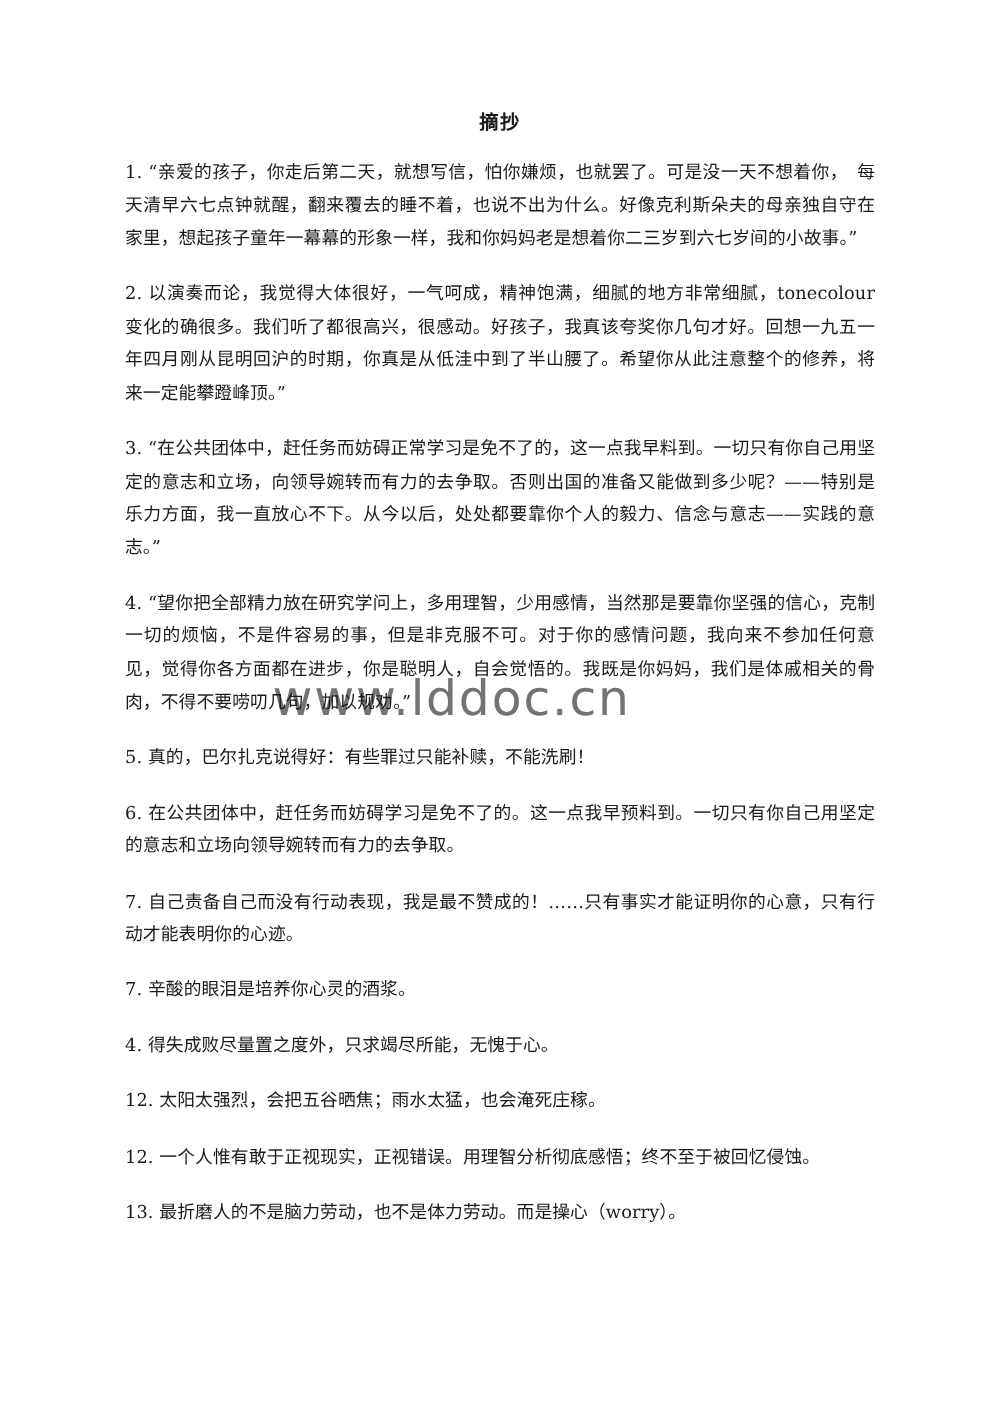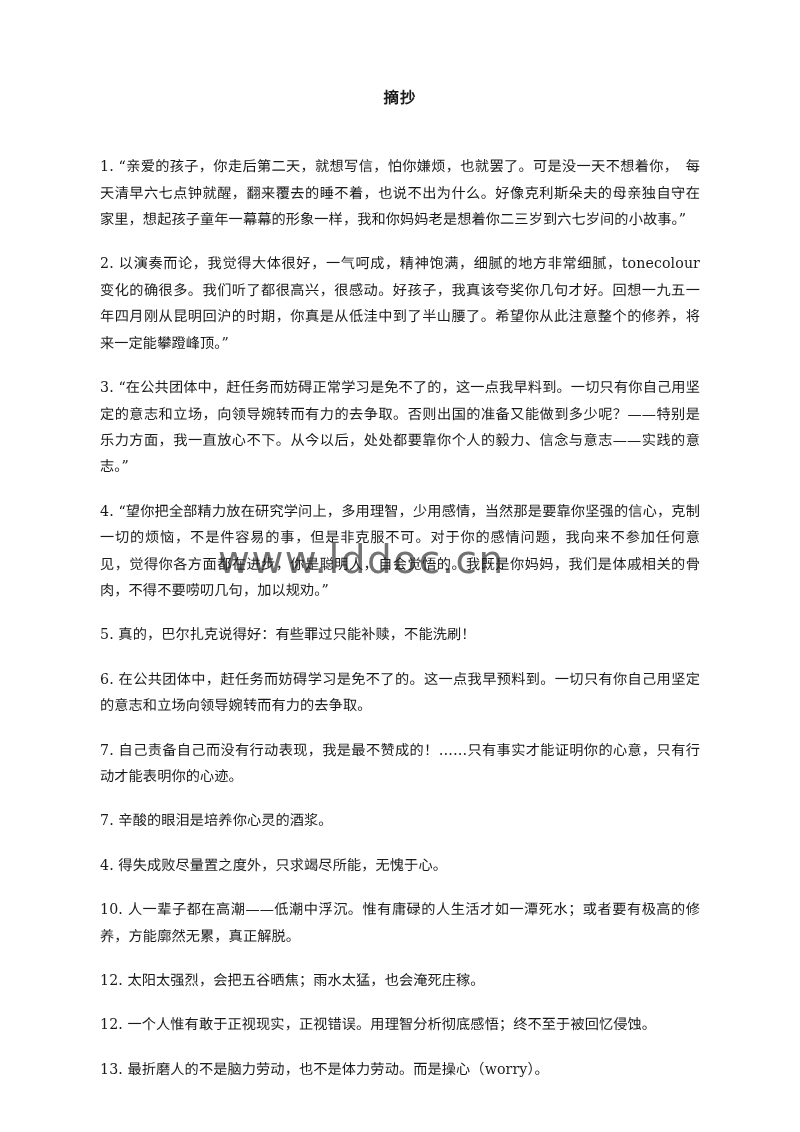--- a/index.html
+++ b/index.html
@@ -33,21 +33,21 @@
     left: 100px;
     top: 86px;
     width: 600px;
   }
 
   .doc-title {
     font-size: 15.5px;
     font-weight: bold;
     text-align: center;
     letter-spacing: 1px;
-    margin: 0 0 44px 0;
+    margin: 0 0 16px 0;
     line-height: 1.5;
     font-family: "DejaVu Serif", "Liberation Serif", serif;
   }
 
   .para {
     font-size: 14.2px;
     line-height: 26.4px;
     margin: 0 0 18px 0;
     text-align: justify;
     text-justify: inter-ideograph;
@@ -88,19 +88,18 @@
 
     <p class="para">1. “亲爱的孩子，你走后第二天，就想写信，怕你嫌烦，也就罢了。可是没一天不想着你，　每天清早六七点钟就醒，翻来覆去的睡不着，也说不出为什么。好像克利斯朵夫的母亲独自守在家里，想起孩子童年一幕幕的形象一样，我和你妈妈老是想着你二三岁到六七岁间的小故事。”</p>
     <p class="para">2. 以演奏而论，我觉得大体很好，一气呵成，精神饱满，细腻的地方非常细腻，tonecolour 变化的确很多。我们听了都很高兴，很感动。好孩子，我真该夸奖你几句才好。回想一九五一年四月刚从昆明回沪的时期，你真是从低洼中到了半山腰了。希望你从此注意整个的修养，将来一定能攀蹬峰顶。”</p>
     <p class="para">3. “在公共团体中，赶任务而妨碍正常学习是免不了的，这一点我早料到。一切只有你自己用坚定的意志和立场，向领导婉转而有力的去争取。否则出国的准备又能做到多少呢？——特别是乐力方面，我一直放心不下。从今以后，处处都要靠你个人的毅力、信念与意志——实践的意志。”</p>
     <p class="para">4. “望你把全部精力放在研究学问上，多用理智，少用感情，当然那是要靠你坚强的信心，克制一切的烦恼，不是件容易的事，但是非克服不可。对于你的感情问题，我向来不参加任何意见，觉得你各方面都在进步，你是聪明人，自会觉悟的。我既是你妈妈，我们是体戚相关的骨肉，不得不要唠叨几句，加以规劝。”</p>
     <p class="para">5. 真的，巴尔扎克说得好：有些罪过只能补赎，不能洗刷！</p>
     <p class="para">6. 在公共团体中，赶任务而妨碍学习是免不了的。这一点我早预料到。一切只有你自己用坚定的意志和立场向领导婉转而有力的去争取。</p>
     <p class="para">7. 自己责备自己而没有行动表现，我是最不赞成的！……只有事实才能证明你的心意，只有行动才能表明你的心迹。</p>
     <p class="para">7. 辛酸的眼泪是培养你心灵的酒浆。</p>
     <p class="para">4. 得失成败尽量置之度外，只求竭尽所能，无愧于心。</p>
-    <p class="para">10. 人一辈子都在高潮——低潮中浮沉。惟有庸碌的人生活才如一潭死水；或者要有极高的修养，方能廓然无累，真正解脱。</p>
     <p class="para">12. 太阳太强烈，会把五谷晒焦；雨水太猛，也会淹死庄稼。</p>
     <p class="para">12. 一个人惟有敢于正视现实，正视错误。用理智分析彻底感悟；终不至于被回忆侵蚀。</p>
     <p class="para">13. 最折磨人的不是脑力劳动，也不是体力劳动。而是操心（worry）。</p>
 
   </div>
 </div>
 
 </body></html>

